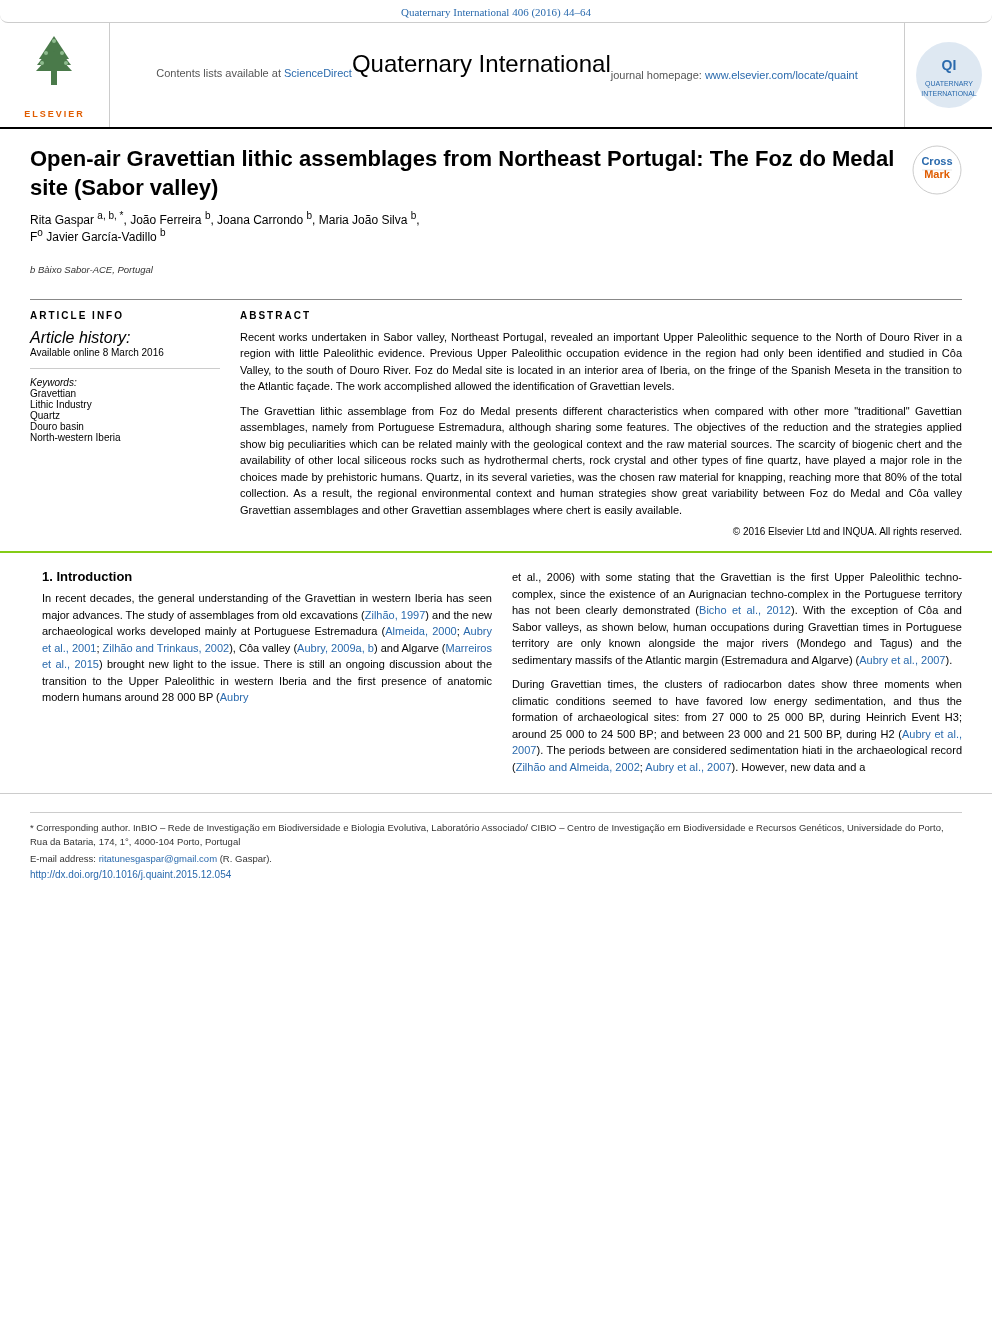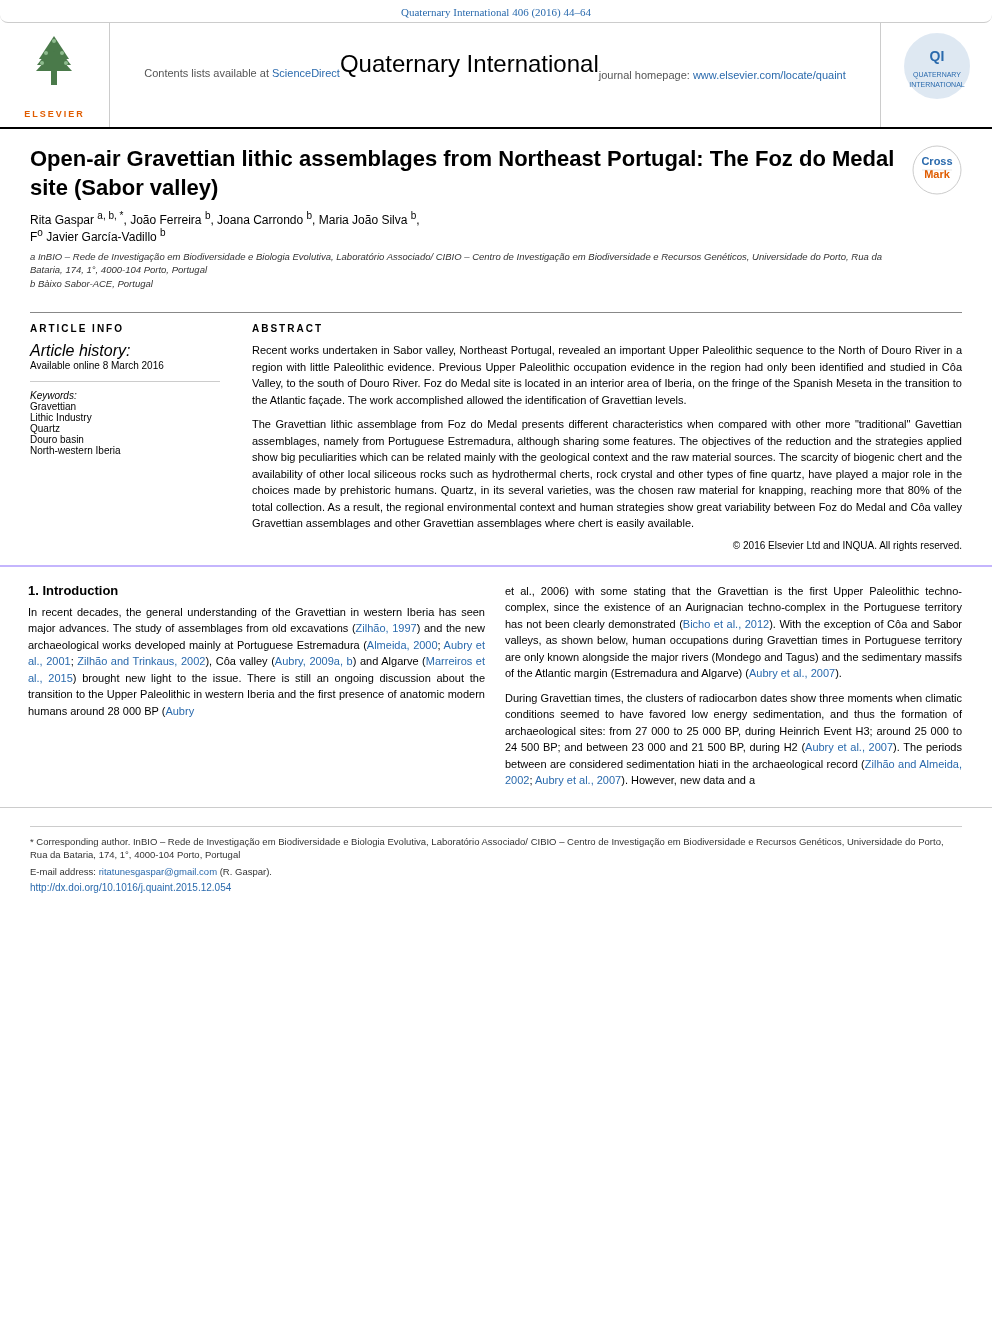--- a/index.html
+++ b/index.html
@@ -94,22 +94,23 @@
       color: #555;
       font-family: Arial, sans-serif;
     }
 
     .homepage-link {
       color: #2a6aad;
       font-family: Arial, sans-serif;
     }
 
     .journal-logo-right {
-      width: 112px;
-      display: flex;
+      width: 88px;
+      display: flex;
+      align-items: center;
       justify-content: center;
       padding: 8px;
       border-left: 1px solid #ccc;
     }
 
     .qi-logo {
       width: 70px;
       height: 70px;
     }
 
@@ -151,21 +152,21 @@
       color: #333;
       font-style: italic;
       margin-top: 6px;
       line-height: 1.4;
       font-family: Arial, sans-serif;
     }
 
     
     .two-col-section {
       display: flex;
-      gap: 32px;
+      gap: 20px;
       margin-top: 12px;
       border-top: 1px solid #888;
       padding-top: 10px;
     }
 
     .left-col {
       width: 190px;
       flex-shrink: 0;
     }
 
@@ -227,22 +228,22 @@
     .copyright-line {
       text-align: right;
       font-size: 10px;
       margin-top: 8px;
       color: #000;
       font-family: Arial, sans-serif;
     }
 
     
     .body-content {
-      padding: 16px 30px 0 28px;
-      border-top: 2px solid #c4b5fd;
+      padding: 16px 30px 0 42px;
+      border-top: 2px solid #84cc16;
       margin-top: 14px;
     }
 
     .body-cols {
       display: flex;
       gap: 20px;
     }
 
     .body-left {
       flex: 1;
@@ -363,21 +364,21 @@
   <div class="article-title-section">
     <div class="article-title-text">
       <div class="article-main-title">Open-air Gravettian lithic assemblages from Northeast Portugal: The Foz do Medal site (Sabor valley)</div>
       <div class="article-authors">
         <span>
           Rita Gaspar <sup>a, b, *</sup>, João Ferreira <sup>b</sup>, Joana Carrondo <sup>b</sup>, Maria João Silva <sup>b</sup>,<br>
           F<sup>o</sup> Javier García-Vadillo <sup>b</sup>
         </span>
       </div>
       <div class="affiliations">
-        <span>a InBIO – Rede de Investigação em Biodiversidade e Biologia Evolutiva, Laboratório Associado/ CIBIO – Centro de Investigação em Biodiversidade e Recursos Genéticos, Universidade do Porto, Rua da Bataria, 174, 1°, 4000-104 Porto, Portugal</span><br>
+        <br>
         <span>b Bàixo Sabor-ACE, Portugal</span>
       </div>
     </div>
 
     <div style="margin-left:15px; flex-shrink:0;">
       <svg width="50" height="50" viewBox="0 0 50 50" xmlns="http://www.w3.org/2000/svg">
         <circle cx="25" cy="25" r="24" fill="#fff" stroke="#ccc" stroke-width="1"></circle>
         <text x="25" y="20" text-anchor="middle" font-family="Arial" font-weight="bold" font-size="11" fill="#2a6aad">Cross</text>
         <text x="25" y="33" text-anchor="middle" font-family="Arial" font-weight="bold" font-size="11" fill="#e05c00">Mark</text>
         <line x1="10" y1="25" x2="40" y2="25" stroke="#ccc" stroke-width="0.5"></line>

